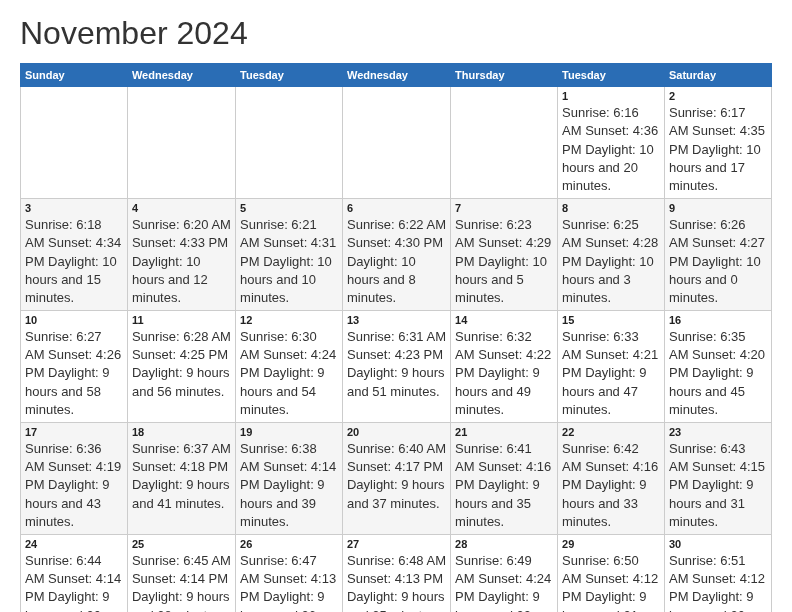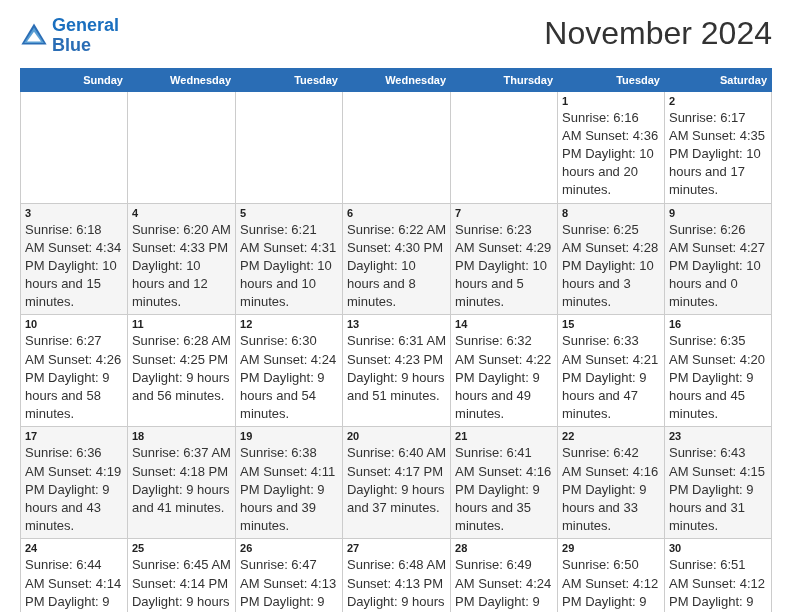--- a/index.html
+++ b/index.html
@@ -53,21 +53,21 @@
     }
     table {
       width: 100%;
       border-collapse: collapse;
       font-size: 10px;
     }
     thead th {
       background: #2a6db5;
       color: white;
       padding: 5px 4px;
-      text-align: right;
+      text-align: left;
       font-size: 11px;
       font-weight: bold;
       border: 1px solid #2a6db5;
     }
     tbody td {
       border: 1px solid #ccc;
       vertical-align: top;
       padding: 3px 4px;
       width: 113px;
       height: 80px;
@@ -93,31 +93,20 @@
     }
     tbody tr:nth-child(even) td.empty {
       background: #f5f5f5;
     }
   </style>
 </head>
 <body>
 
 <div class="page">
   <div class="header">
-    <div class="logo">
-      <svg class="logo-icon" viewBox="0 0 40 40">
-        <polygon points="20,2 38,32 2,32" fill="#2a6db5"></polygon>
-        <polygon points="20,8 34,30 6,30" fill="#5a9fd4"></polygon>
-        <polygon points="20,14 30,28 10,28" fill="#fff"></polygon>
-      </svg>
-      <div class="logo-text">
-        <div><span>General</span></div>
-        <div><span style="color:#2a6db5;">Blue</span></div>
-      </div>
-    </div>
     <div class="title-block">
       <div class="main-title">November 2024</div>
     </div>
   </div>
 
   <table>
     <thead>
       <tr>
       <th>Sunday</th>
           <th>Wednesday</th>
@@ -245,21 +234,21 @@
           </td>
           <td>
             <span class="day-num">18</span>
             <div class="day-info">Sunrise: 6:37 AM
 Sunset: 4:18 PM
 Daylight: 9 hours and 41 minutes.</div>
           </td>
           <td>
             <span class="day-num">19</span>
             <div class="day-info">Sunrise: 6:38 AM
-Sunset: 4:11 PM
+Sunset: 4:14 PM
 Daylight: 9 hours and 39 minutes.</div>
           </td>
           <td>
             <span class="day-num">20</span>
             <div class="day-info">Sunrise: 6:40 AM
 Sunset: 4:17 PM
 Daylight: 9 hours and 37 minutes.</div>
           </td>
           <td>
             <span class="day-num">21</span>

